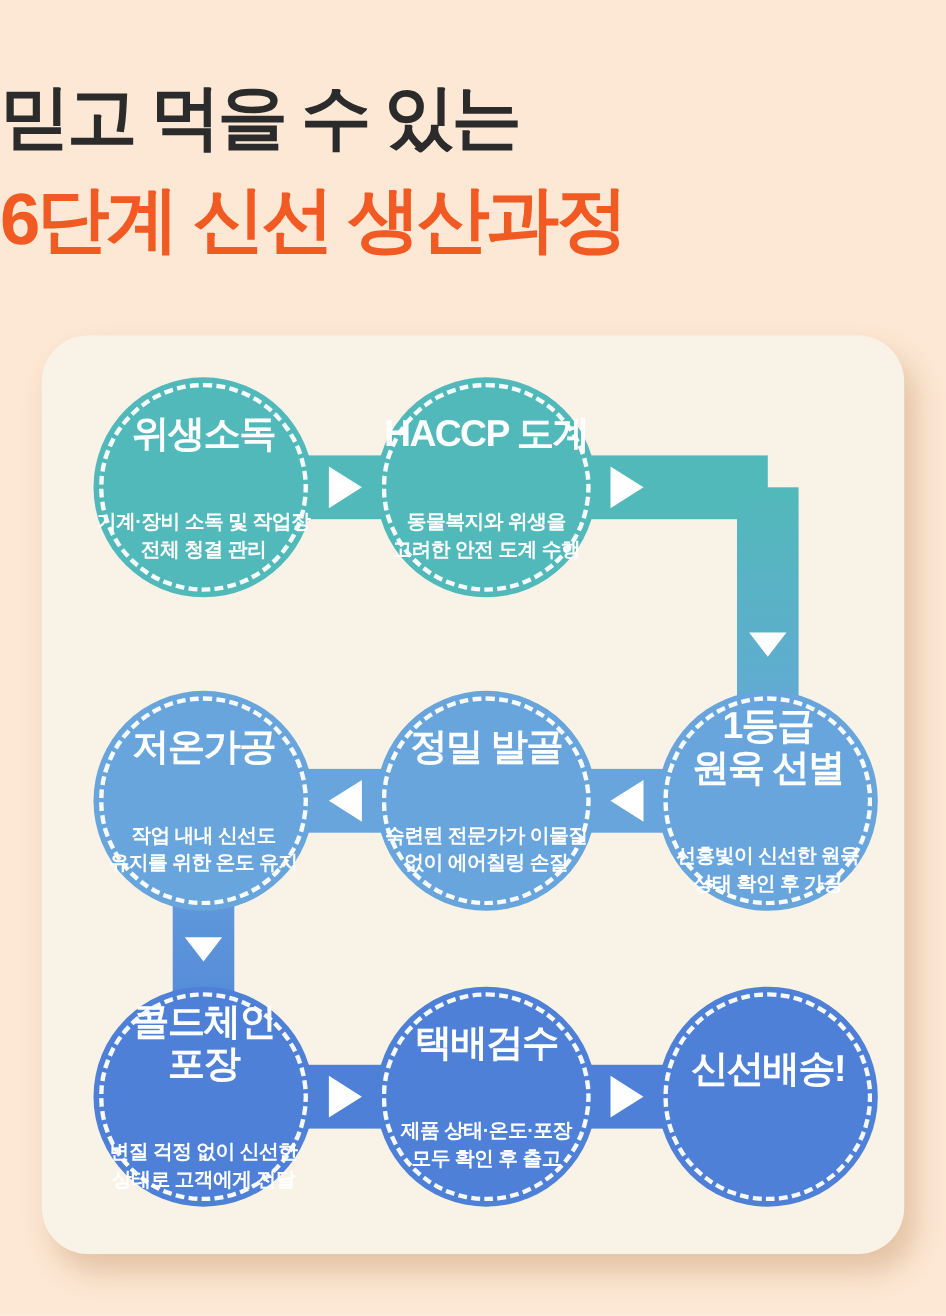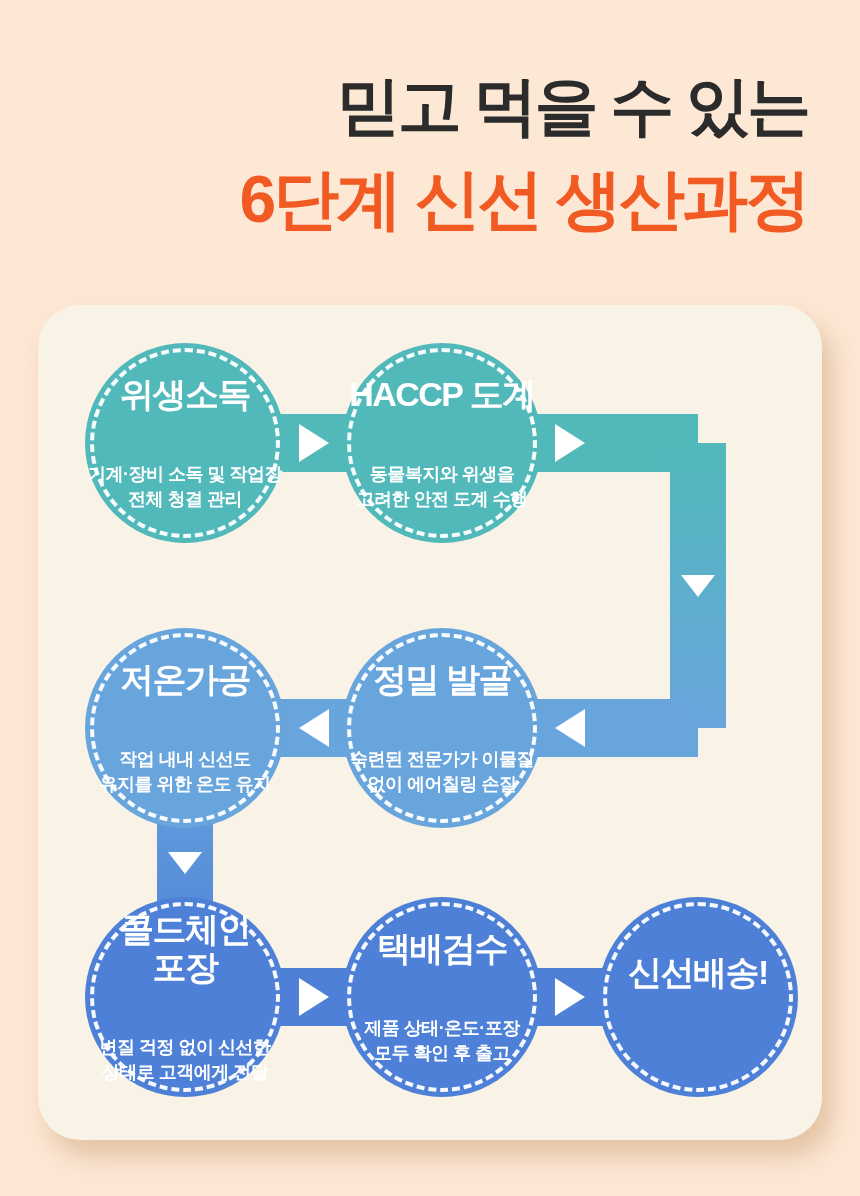--- a/index.html
+++ b/index.html
@@ -4,21 +4,21 @@
 <style>
   html, body { margin:0; padding:0; }
   body {
     width:860px; height:1196px;
     background:#fde8d5;
     font-family:"Liberation Sans", sans-serif;
     position:relative; overflow:hidden;
   }
 
   
-  .header { position:absolute; top:74px; left:0; width:808px; text-align:right; }
+  .header { position:absolute; top:74px; left:0; width:808px; text-align:left; }
   .header .t1 {
     font-size:64px; font-weight:900; color:#2b2b2b;
     letter-spacing:-3px; line-height:1.0;
   }
   .header .t2 {
     margin-top:28px; font-size:66px; font-weight:900; color:#f25a23;
     letter-spacing:-3px; line-height:1.0;
   }
 
   
@@ -128,20 +128,30 @@
     <div class="step-title">
       <span>HACCP 도계</span>
       <span></span>
     </div>
     <div class="step-body">
       <span>동물복지와 위생을</span>
       <span>고려한 안전 도계 수행</span>
     </div>
   </div>
 
+  <div class="step c-mid p-r2c3">
+    <div class="step-title">
+      <span>1등급</span>
+      <span>원육 선별</span>
+    </div>
+    <div class="step-body">
+      <span>선홍빛이 신선한 원육</span>
+      <span>상태 확인 후 가공</span>
+    </div>
+  </div>
   <div class="step c-mid p-r2c2">
     <div class="step-title">
       <span>정밀 발골</span>
       <span></span>
     </div>
     <div class="step-body">
       <span>숙련된 전문가가 이물질</span>
       <span>없이 에어칠링 손질</span>
     </div>
   </div>

